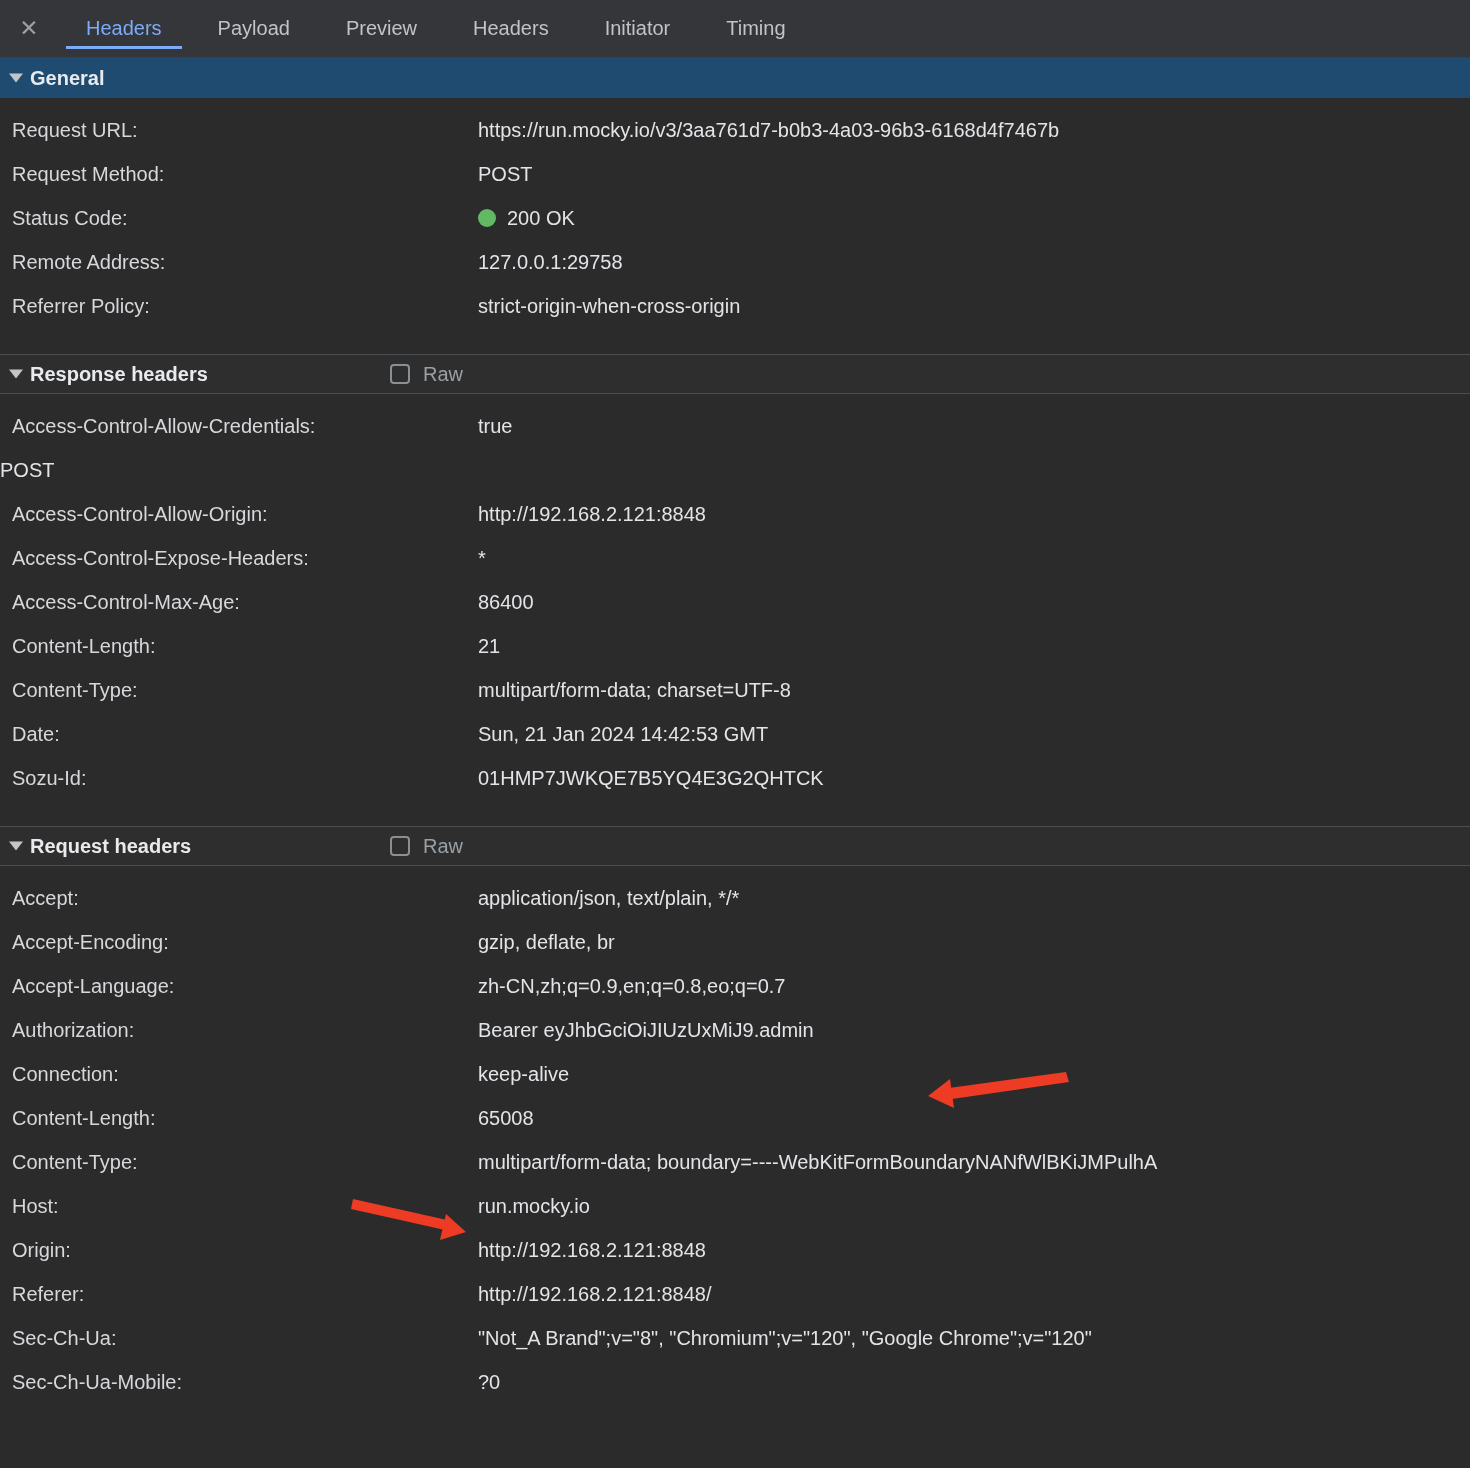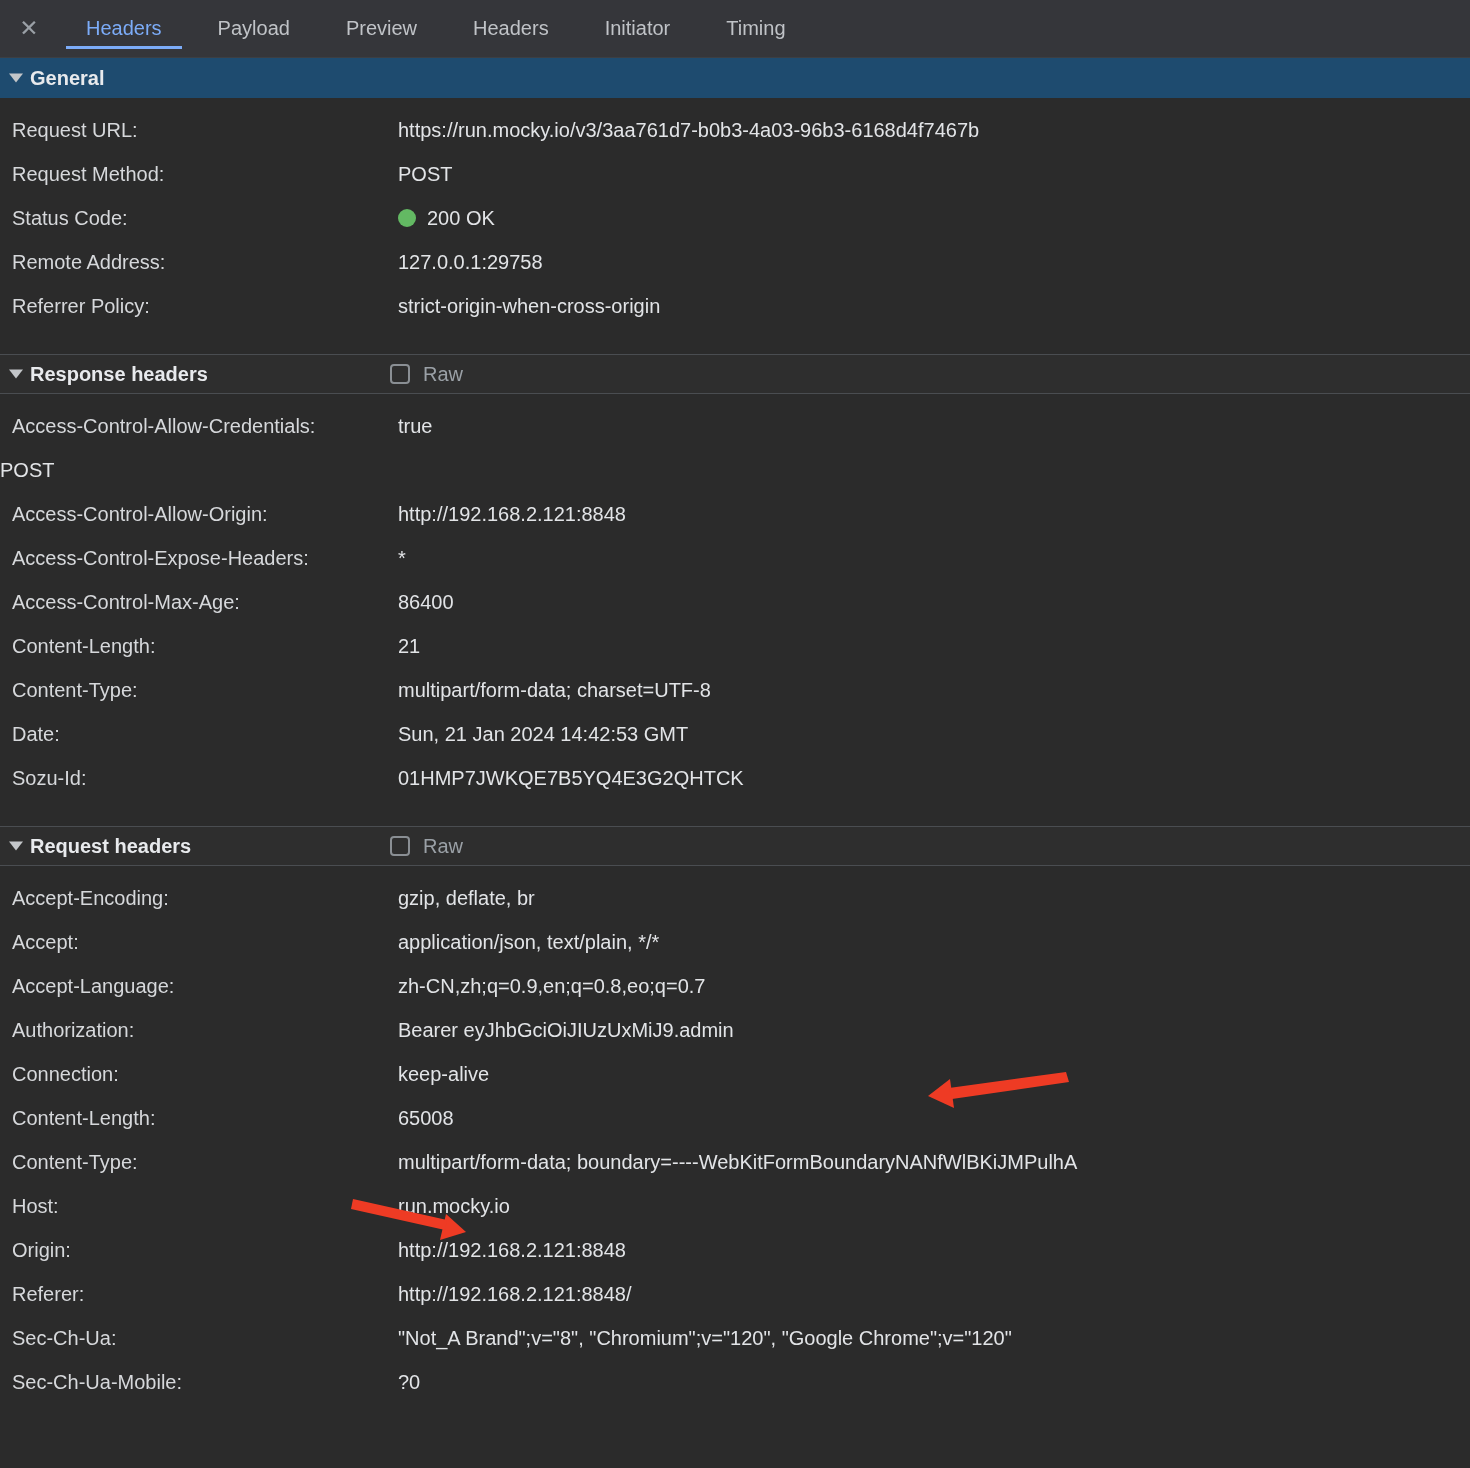--- a/index.html
+++ b/index.html
@@ -53,21 +53,21 @@
     font-weight: normal; color: #9aa0a6; cursor: pointer;
   }
   .checkbox {
     width: 20px; height: 20px; border: 2px solid #8a8f94; border-radius: 4px;
     background: transparent; display: inline-block;
   }
 
   
   .rows { padding: 10px 0 10px; }
   .row { display: flex; min-height: 44px; align-items: center; }
-  .row .key { width: 398px; flex: none; padding-left: 12px; color: #d6d8db; }
+  .row .key { width: 478px; flex: none; padding-left: 12px; color: #d6d8db; }
   .row .val { flex: 1; color: #e2e4e7; display: flex; align-items: center; gap: 11px; padding-right: 18px; }
   .dot {
     width: 18px; height: 18px; border-radius: 50%; flex: none;
     background: var(--green, #63b963); display: inline-block;
   }
 
   
   .annotation-arrow { position: absolute; pointer-events: none; }
   .arrow-auth { left: 926px; top: 1066px; }
   .arrow-ctype { left: 348px; top: 1196px; }
@@ -191,29 +191,29 @@
     <div class="section-header">
       <span class="tri"></span>
       <span>Request headers</span>
       <span class="raw-wrap">
         <span class="checkbox"></span>
         <span>Raw</span>
       </span>
     </div>
     <div class="rows">
       <div class="row">
+        <span class="key">Accept:</span>
+        <span class="val">
+          <span>application/json, text/plain, */*</span>
+        </span>
+      </div>
+      <div class="row">
         <span class="key">Accept-Encoding:</span>
         <span class="val">
           <span>gzip, deflate, br</span>
-        </span>
-      </div>
-      <div class="row">
-        <span class="key">Accept:</span>
-        <span class="val">
-          <span>application/json, text/plain, */*</span>
         </span>
       </div>
       <div class="row">
         <span class="key">Accept-Language:</span>
         <span class="val">
           <span>zh-CN,zh;q=0.9,en;q=0.8,eo;q=0.7</span>
         </span>
       </div>
       <div class="row">
         <span class="key">Authorization:</span>

